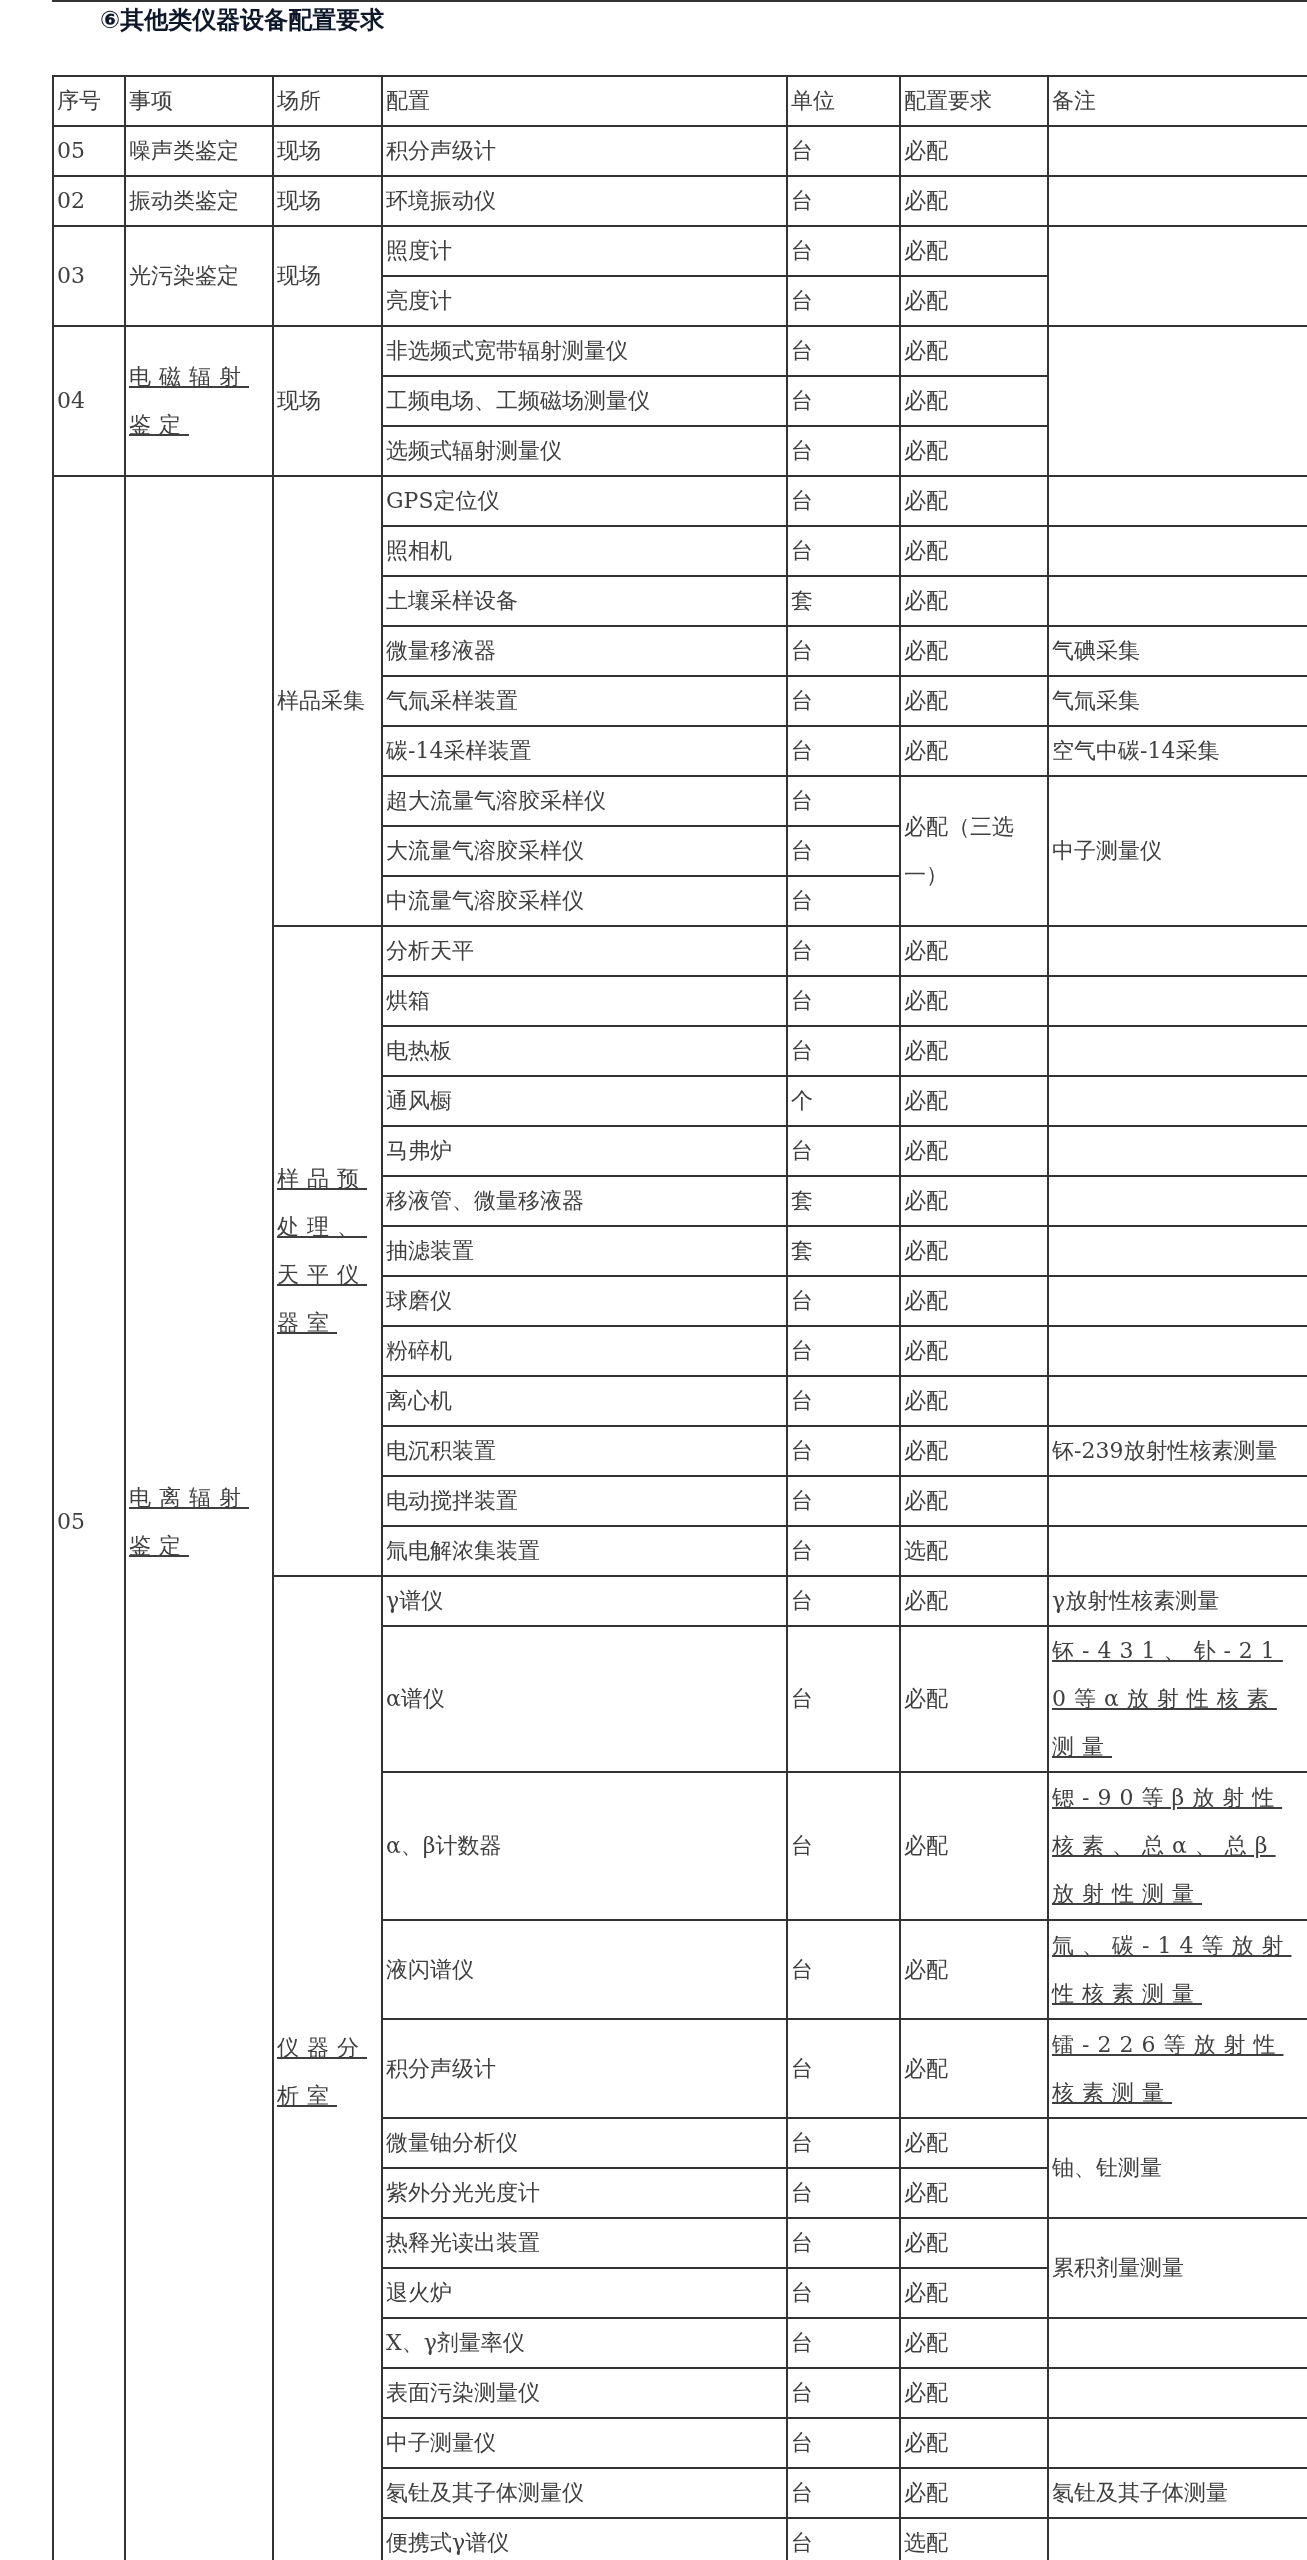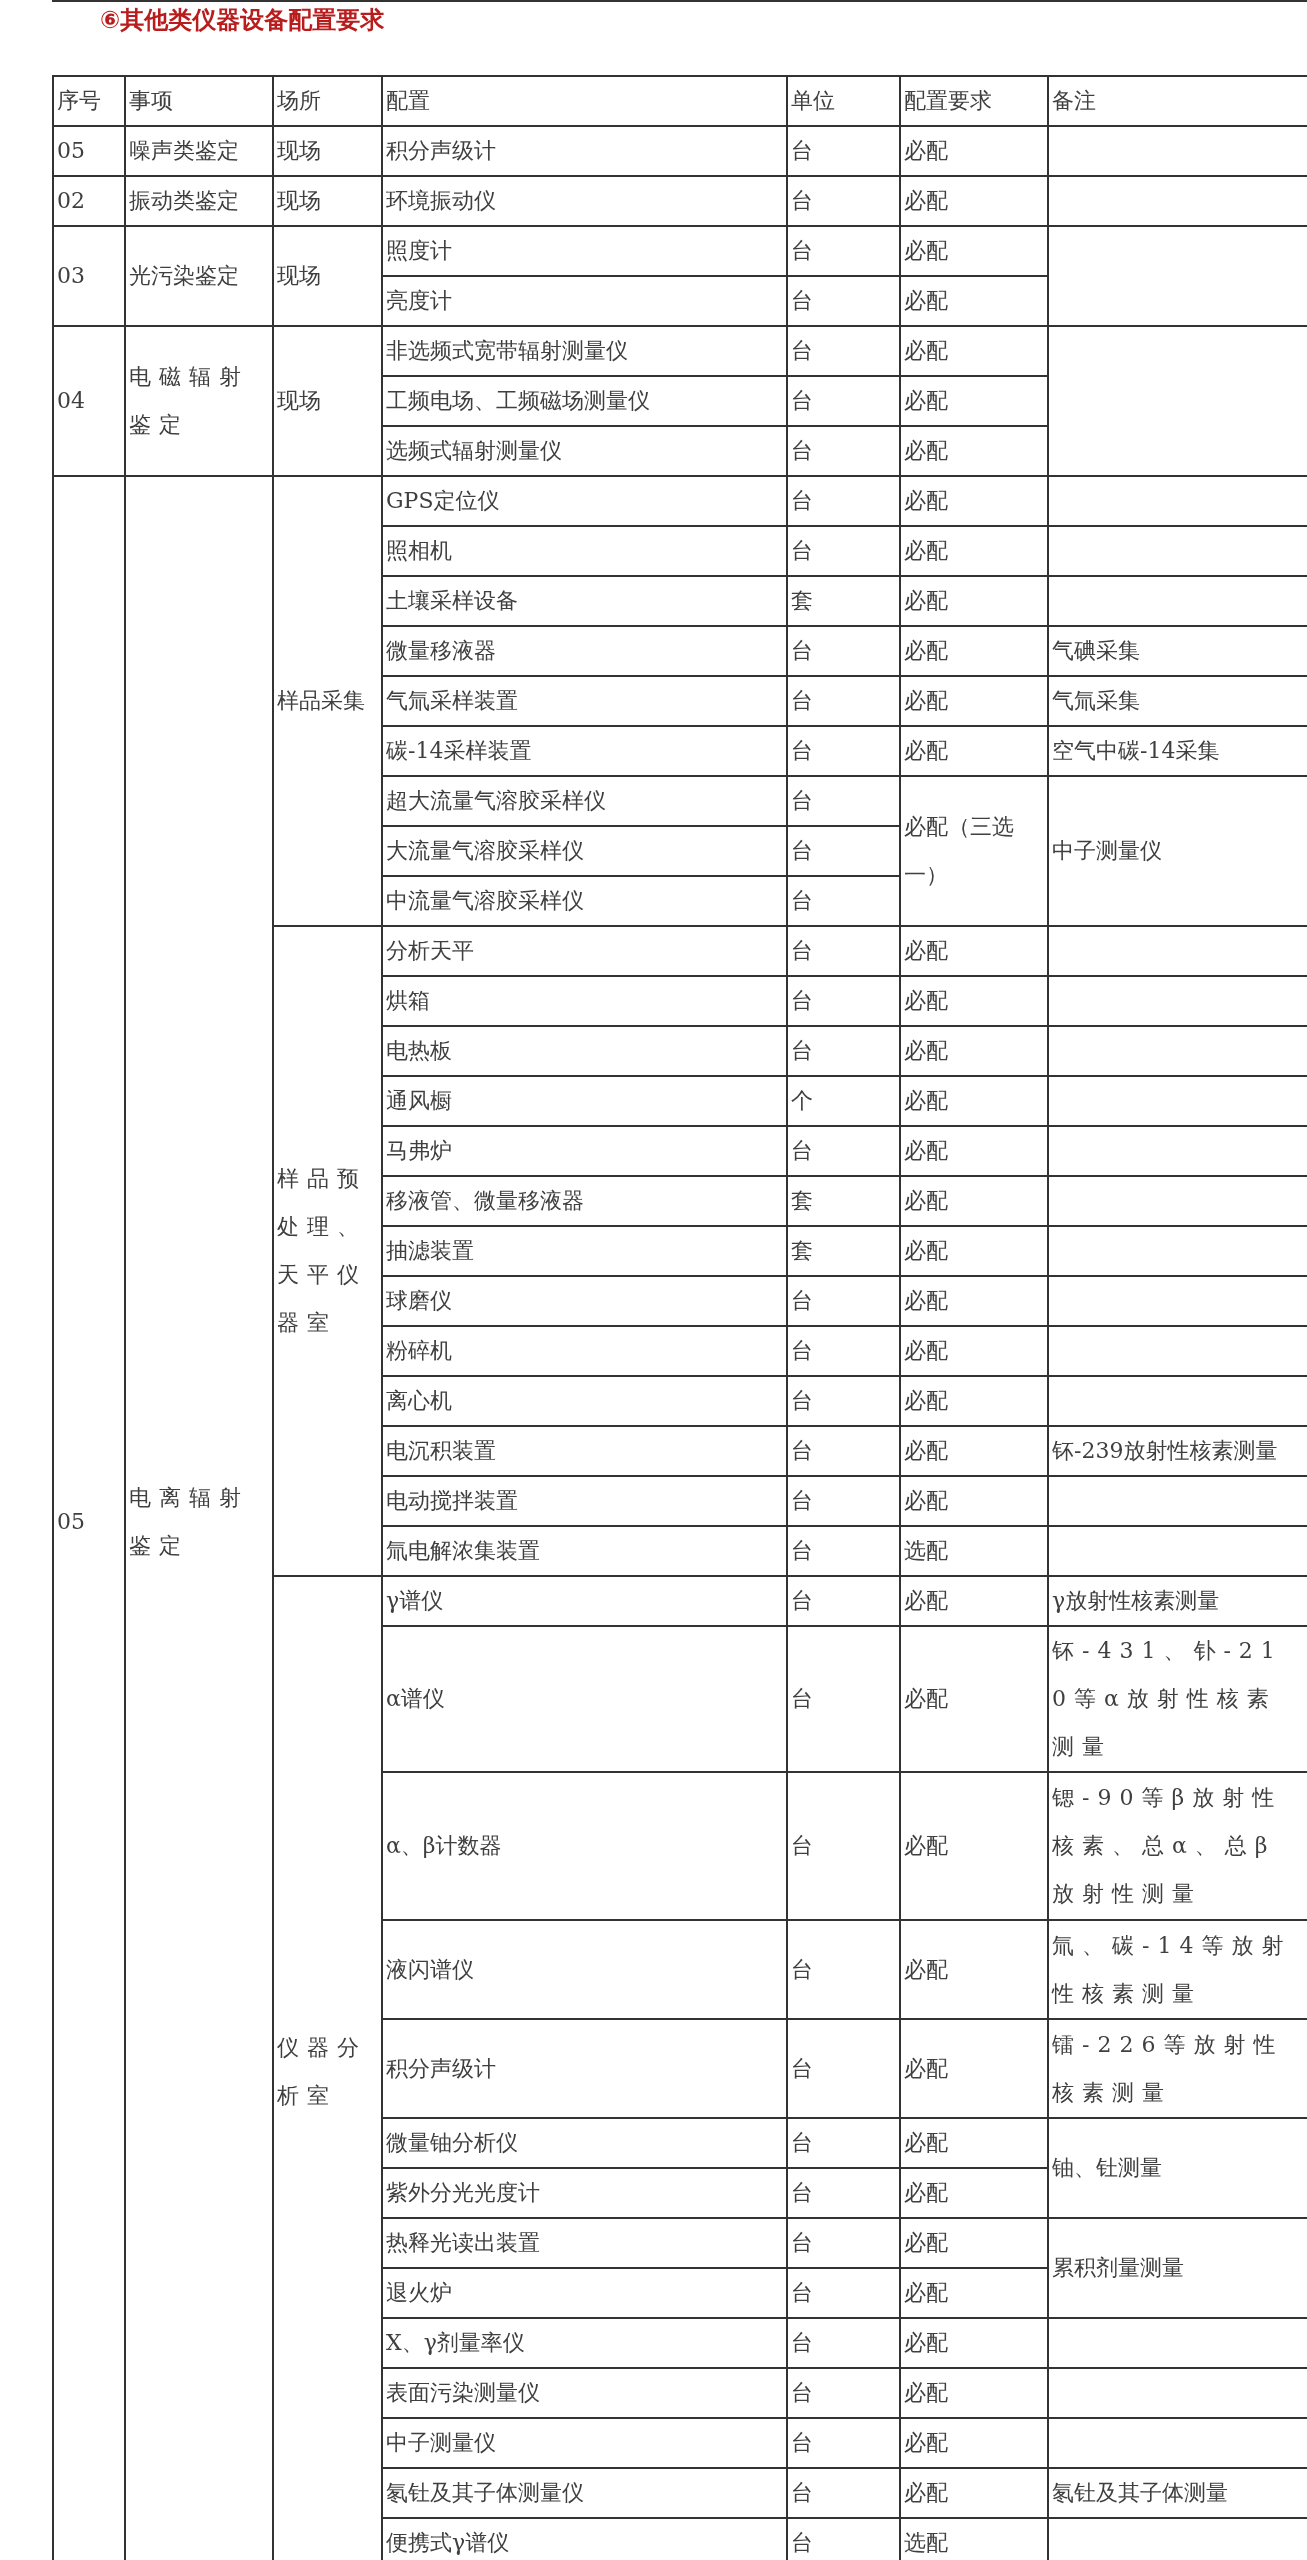--- a/index.html
+++ b/index.html
@@ -1,26 +1,26 @@
 <!DOCTYPE html>
 <html><head>
 <meta charset="utf-8">
 <style>
   html, body { margin: 0; padding: 0; background: #ffffff; }
   body { width: 1307px; height: 2560px; position: relative; overflow: hidden;
          font-family: "DejaVu Serif", "Liberation Serif", serif; color: #3a3a3a; }
   .top-rule { position: absolute; left: 52px; right: 0; top: 0; height: 2px; background: #333; }
   .title { position: absolute; left: 100px; top: 4px; font-family: "DejaVu Sans", "Liberation Sans", sans-serif;
-           font-size: 24px; font-weight: bold; color: #b91c1c; letter-spacing: 0px; }
+           font-size: 24px; font-weight: bold; color: #0f172a; letter-spacing: 0px; }
   table.cfg { position: absolute; left: 52px; top: 75px; width: 1255px; border-collapse: collapse; table-layout: fixed; }
   table.cfg td { border: 2px solid #333; padding: 0 3px; font-size: 22px; line-height: 48px; vertical-align: middle;
                  text-align: left; color: #3f3f3f; word-break: break-all; }
   table.cfg tr { height: 50px; }
   td.multi { line-height: 49px; }
-  td.spread { letter-spacing: 8px; }
+  td.spread { letter-spacing: 8px; text-decoration: underline; }
 </style>
 </head>
 <body>
 
 <div class="top-rule"></div>
 <div class="title">⑥其他类仪器设备配置要求</div>
 
 <table class="cfg">
   <colgroup>
     <col style="width:72px">

